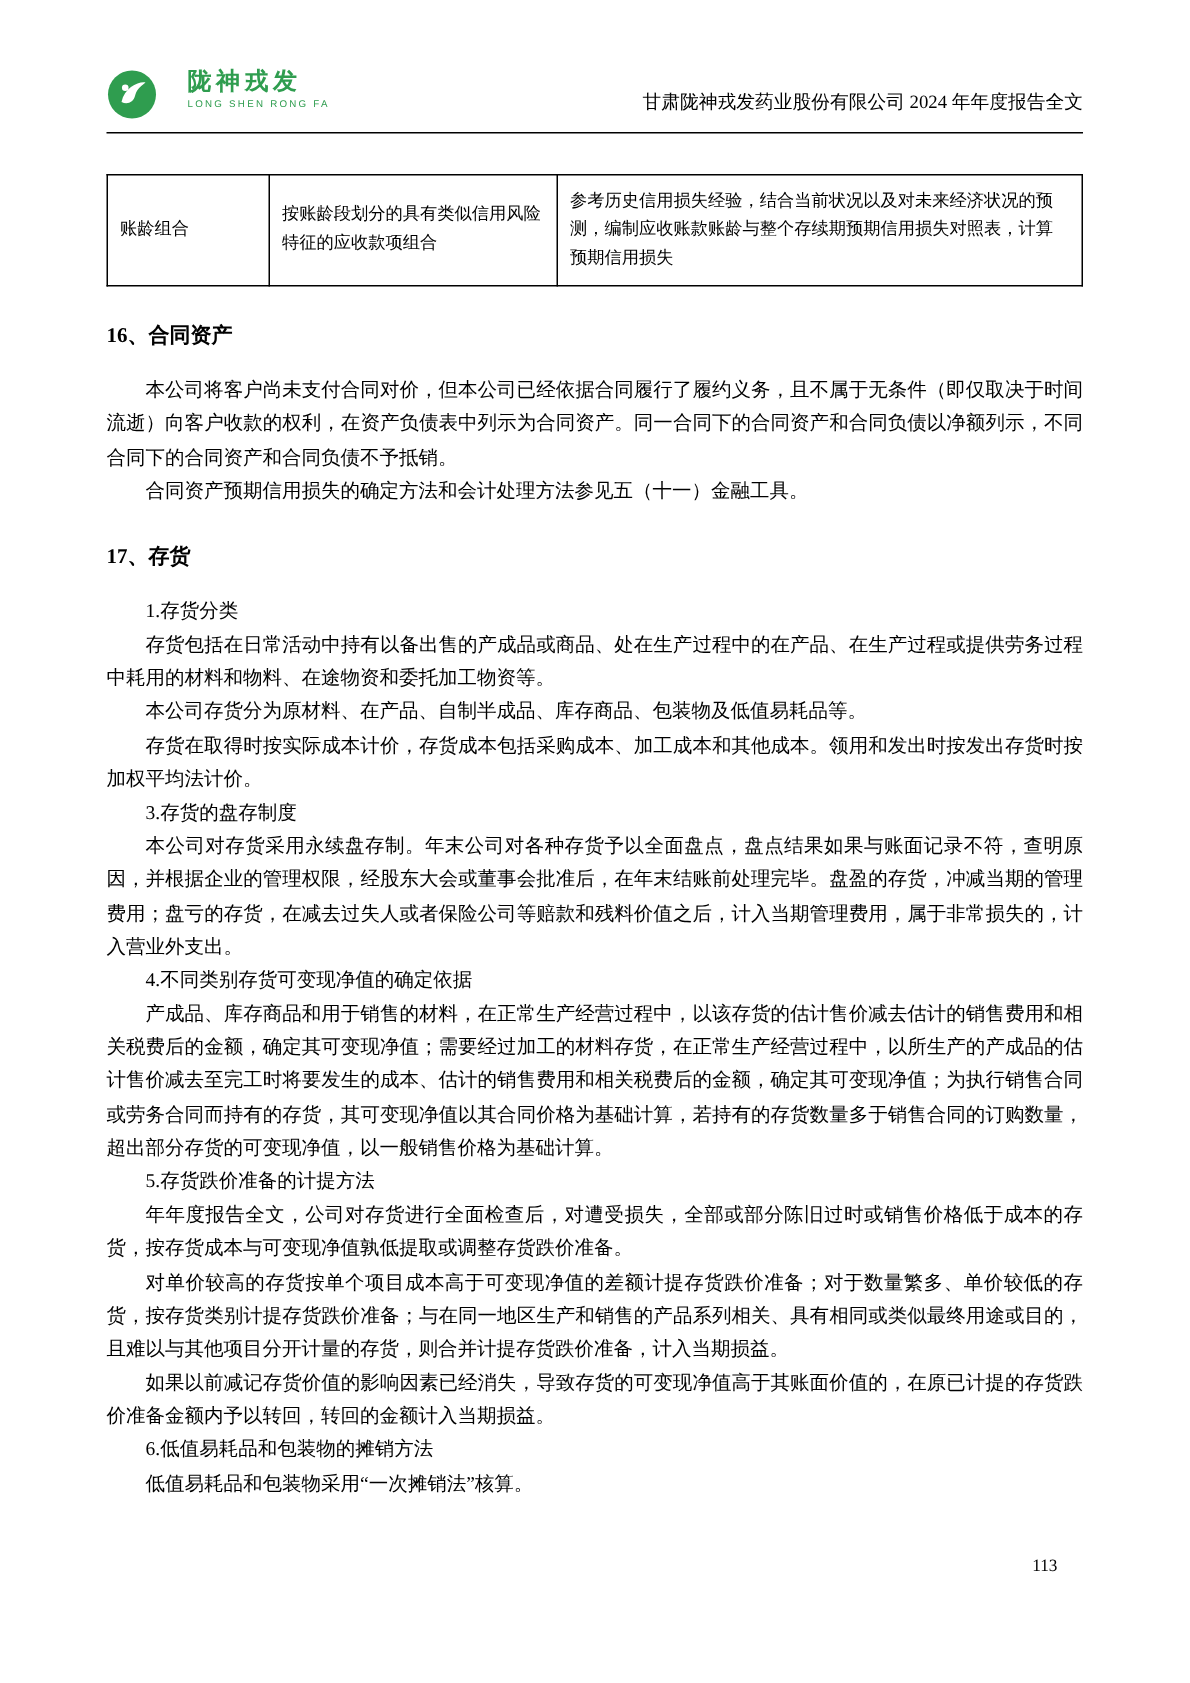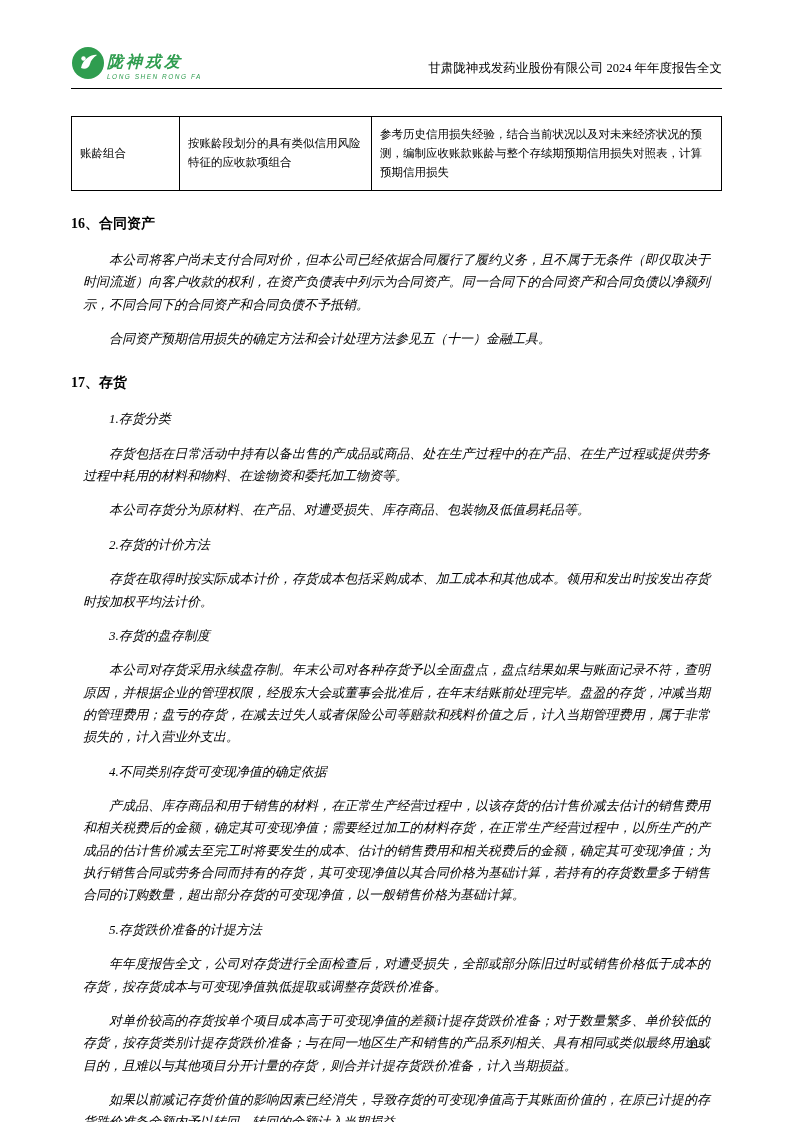--- a/index.html
+++ b/index.html
@@ -14,21 +14,21 @@
     color: #000000;
     padding: 44px 71px 0 71px;
   }
   
   .header {
     display: flex;
     justify-content: space-between;
     align-items: center;
     height: 38px;
   }
-  .logo { display: flex; align-items: flex-end; gap: 2px; font-style: italic; }
+  .logo { display: flex; align-items: flex-start; gap: 20px; }
   .logo-mark { width: 34px; height: 34px; display: inline-block; }
   .logo-text { display: flex; flex-direction: column; line-height: 1.1; }
   .brand-cn {
     font-family: "Liberation Sans", sans-serif;
     font-weight: bold;
     font-size: 16px;
     color: #2f9d4f;
     letter-spacing: 3px;
   }
   .brand-en {
@@ -71,25 +71,24 @@
   
   .section-heading {
     font-size: 14px;
     font-weight: bold;
     margin: 24px 0 0 0;
   }
   .sec-body { margin-top: 16px; }
   p.para {
     font-size: 13px;
     line-height: 1.72;
-    margin: 12px;
+    margin: 0;
     text-indent: 2em;
     text-align: justify;
     word-break: break-all;
-    font-style: italic;
   }
   .page-number {
     position: absolute;
     top: 1038px;
     right: 88px;
     font-size: 11.5px;
     color: #000;
   }
 </style>
 </head>
@@ -131,22 +130,21 @@
       <p class="para">本公司将客户尚未支付合同对价，但本公司已经依据合同履行了履约义务，且不属于无条件（即仅取决于时间流逝）向客户收款的权利，在资产负债表中列示为合同资产。同一合同下的合同资产和合同负债以净额列示，不同合同下的合同资产和合同负债不予抵销。</p>
       <p class="para">合同资产预期信用损失的确定方法和会计处理方法参见五（十一）金融工具。</p>
     </div>
   </section>
 
   <section>
     <h2 class="section-heading">17、存货</h2>
     <div class="sec-body">
       <p class="para">1.存货分类</p>
       <p class="para">存货包括在日常活动中持有以备出售的产成品或商品、处在生产过程中的在产品、在生产过程或提供劳务过程中耗用的材料和物料、在途物资和委托加工物资等。</p>
-      <p class="para">本公司存货分为原材料、在产品、对遭受损失、库存商品、包装物及低值易耗品等。</p>
-      <p class="para">2.存货的计价方法</p>
+      <p class="para">本公司存货分为原材料、在产品、自制半成品、库存商品、包装物及低值易耗品等。</p>
       <p class="para">存货在取得时按实际成本计价，存货成本包括采购成本、加工成本和其他成本。领用和发出时按发出存货时按加权平均法计价。</p>
       <p class="para">3.存货的盘存制度</p>
       <p class="para">本公司对存货采用永续盘存制。年末公司对各种存货予以全面盘点，盘点结果如果与账面记录不符，查明原因，并根据企业的管理权限，经股东大会或董事会批准后，在年末结账前处理完毕。盘盈的存货，冲减当期的管理费用；盘亏的存货，在减去过失人或者保险公司等赔款和残料价值之后，计入当期管理费用，属于非常损失的，计入营业外支出。</p>
       <p class="para">4.不同类别存货可变现净值的确定依据</p>
       <p class="para">产成品、库存商品和用于销售的材料，在正常生产经营过程中，以该存货的估计售价减去估计的销售费用和相关税费后的金额，确定其可变现净值；需要经过加工的材料存货，在正常生产经营过程中，以所生产的产成品的估计售价减去至完工时将要发生的成本、估计的销售费用和相关税费后的金额，确定其可变现净值；为执行销售合同或劳务合同而持有的存货，其可变现净值以其合同价格为基础计算，若持有的存货数量多于销售合同的订购数量，超出部分存货的可变现净值，以一般销售价格为基础计算。</p>
       <p class="para">5.存货跌价准备的计提方法</p>
       <p class="para">年年度报告全文，公司对存货进行全面检查后，对遭受损失，全部或部分陈旧过时或销售价格低于成本的存货，按存货成本与可变现净值孰低提取或调整存货跌价准备。</p>
       <p class="para">对单价较高的存货按单个项目成本高于可变现净值的差额计提存货跌价准备；对于数量繁多、单价较低的存货，按存货类别计提存货跌价准备；与在同一地区生产和销售的产品系列相关、具有相同或类似最终用途或目的，且难以与其他项目分开计量的存货，则合并计提存货跌价准备，计入当期损益。</p>
       <p class="para">如果以前减记存货价值的影响因素已经消失，导致存货的可变现净值高于其账面价值的，在原已计提的存货跌价准备金额内予以转回，转回的金额计入当期损益。</p>
       <p class="para">6.低值易耗品和包装物的摊销方法</p>

